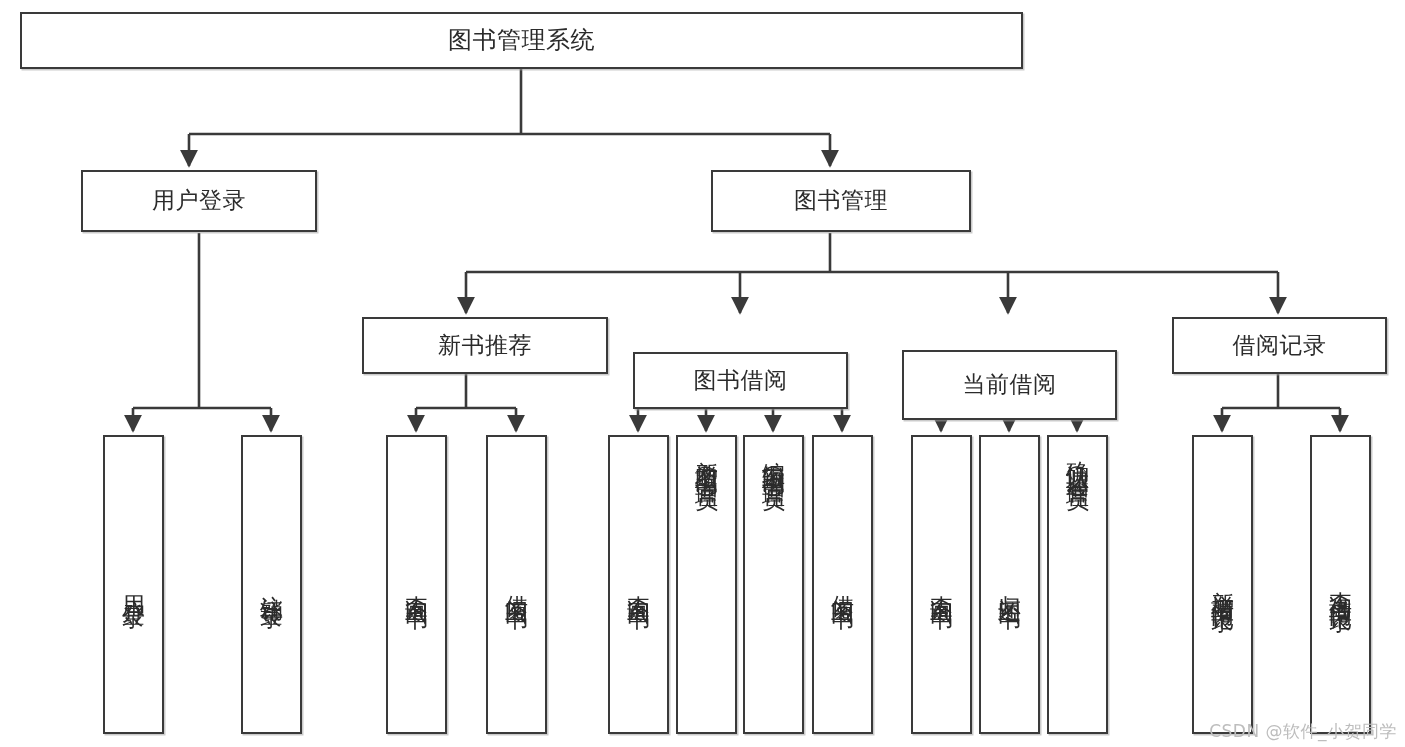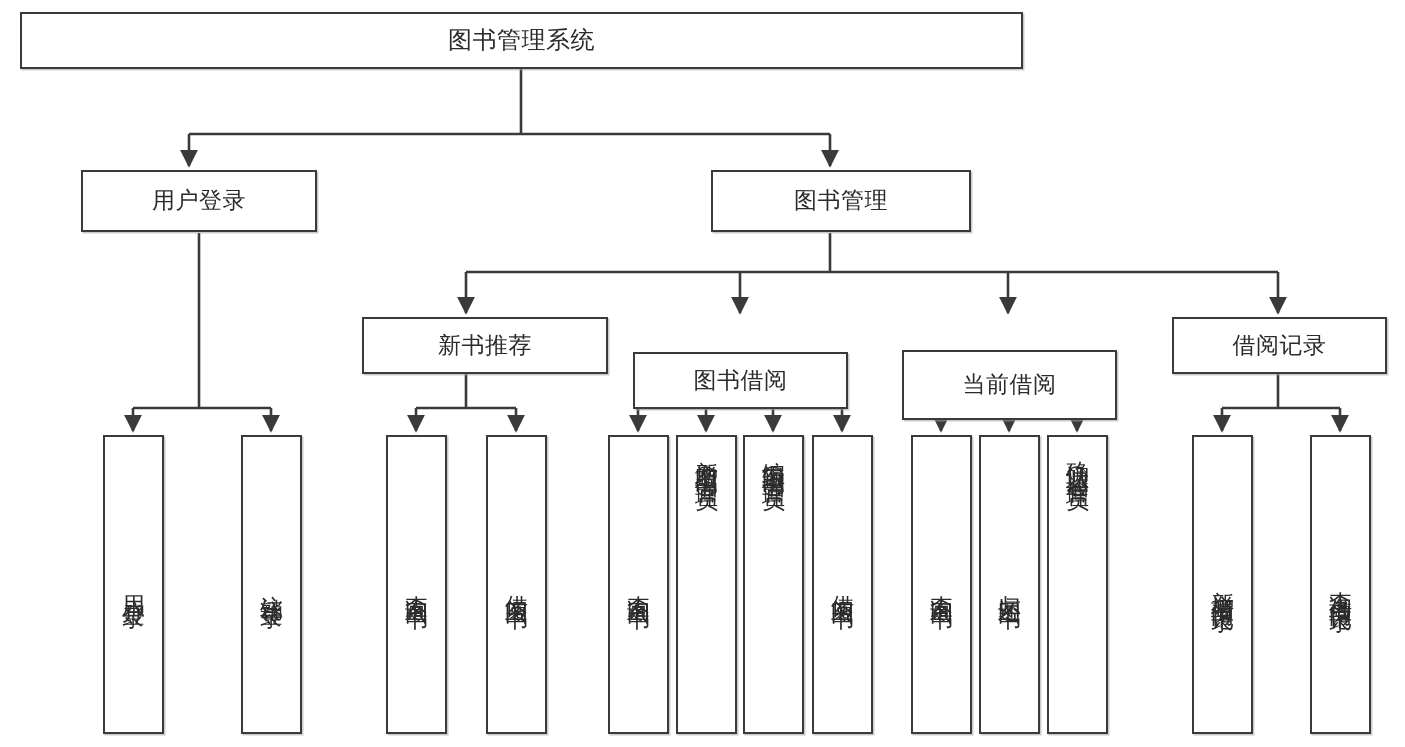--- a/index.html
+++ b/index.html
@@ -210,14 +210,15 @@
   </div>
 
   <div class="node v center" style="left:1192px; top:435px; width:61px; height:299px;">
     <span class="label">新增借阅记录</span>
   </div>
 
   <div class="node v center" style="left:1310px; top:435px; width:61px; height:299px;">
     <span class="label">查询借阅记录</span>
   </div>
 
+  <div class="watermark">CSDN @软件_小贺同学</div>
 
 </div>
 
 </body></html>

